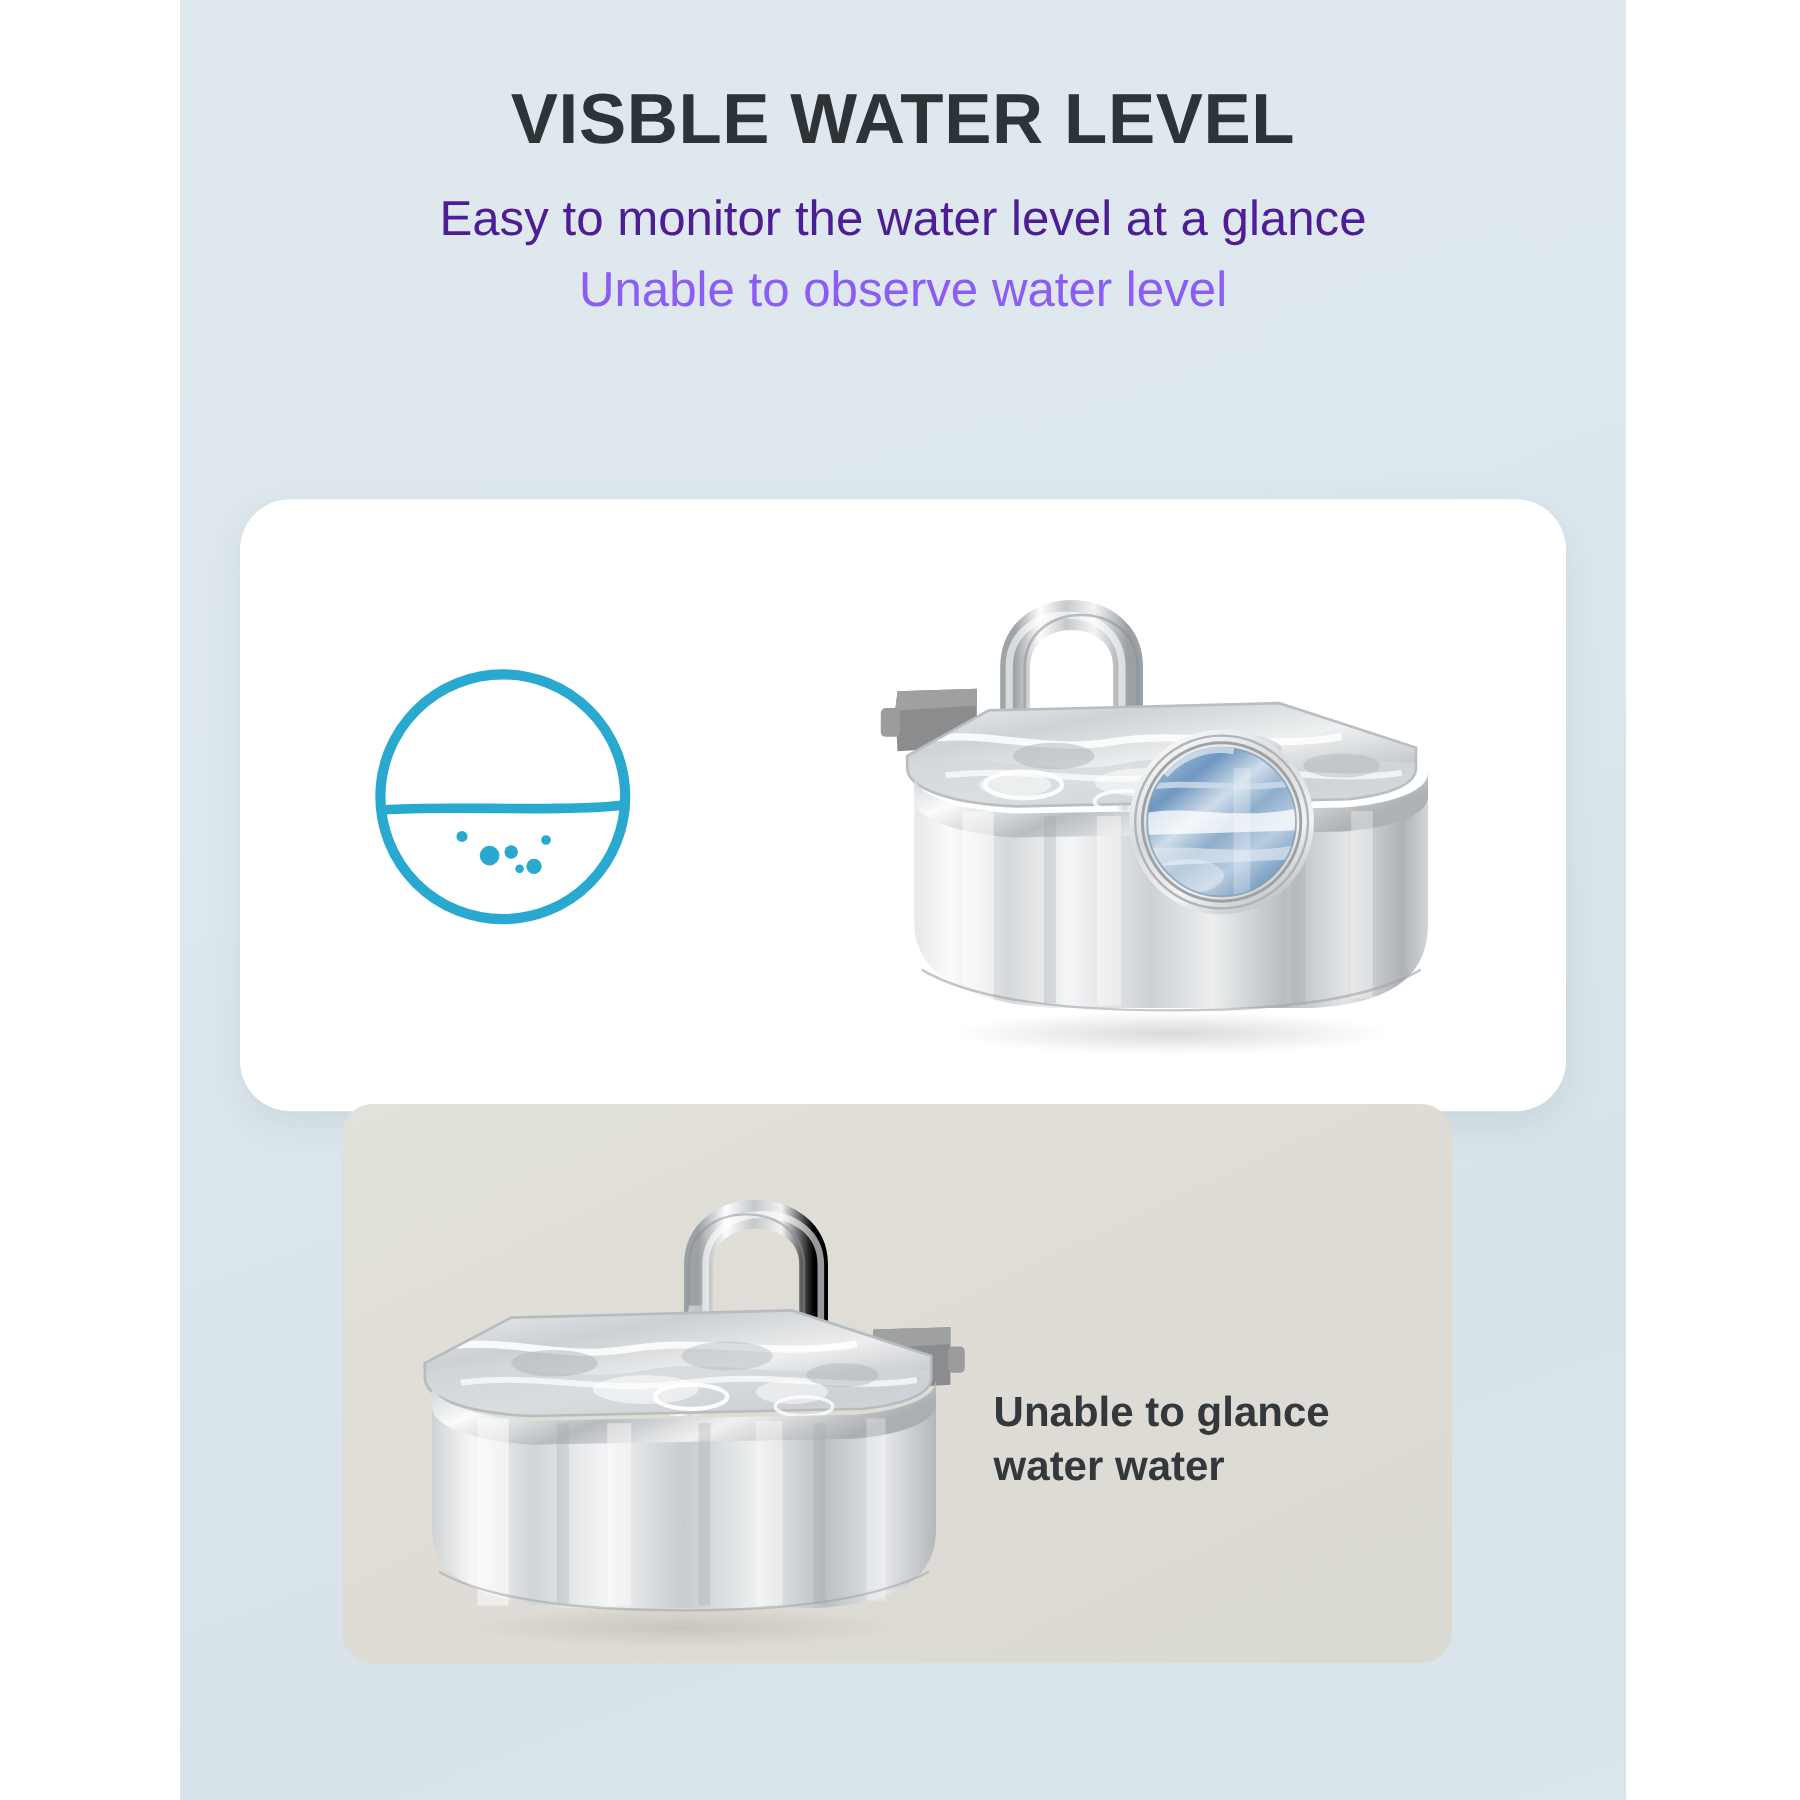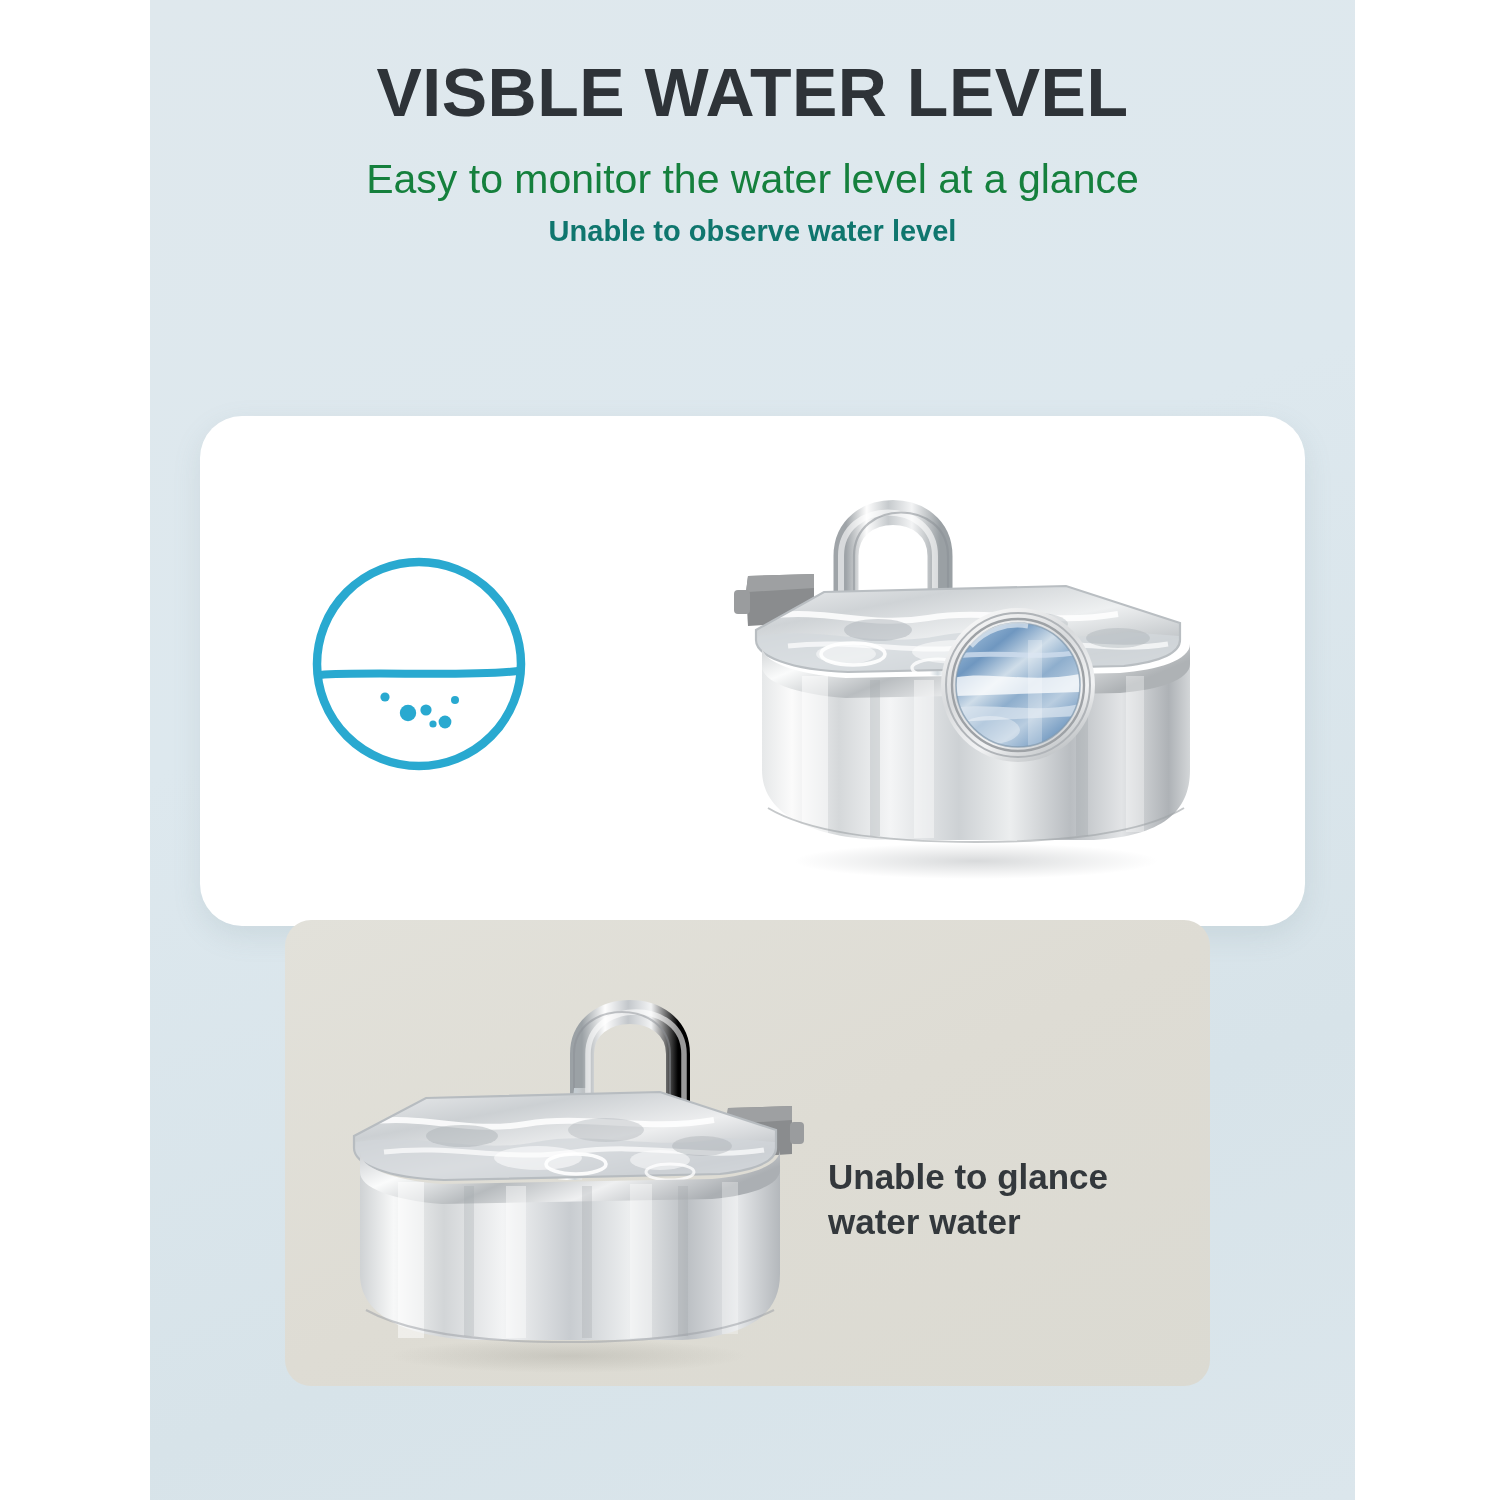--- a/index.html
+++ b/index.html
@@ -33,40 +33,40 @@
 
   
   #headings {
     position: absolute;
     left: 150px;
     top: 56px;
     width: 1205px;
     text-align: center;
   }
   #title {
-    font-size: 68px;
+    font-size: 59px;
     font-weight: bold;
     letter-spacing: 0.5px;
     color: #2e3338;
     line-height: 1.08;
-    margin: 0;
+    margin: 12px;
   }
   #subtitle-1 {
     font-size: 41px;
-    color: #15803d;
+    color: #4c1d95;
     line-height: 1.3;
     margin-top: 24px;
     font-weight: normal;
   }
   #subtitle-2 {
-    font-size: 29px;
-    color: #0f766e;
+    font-size: 41px;
+    color: #8b5cf6;
     line-height: 1.3;
     margin-top: 6px;
-    font-weight: bold;
+    font-weight: normal;
   }
 
   
   #white-card {
     position: absolute;
     left: 200px;
     top: 416px;
     width: 1105px;
     height: 510px;
     background: #ffffff;

